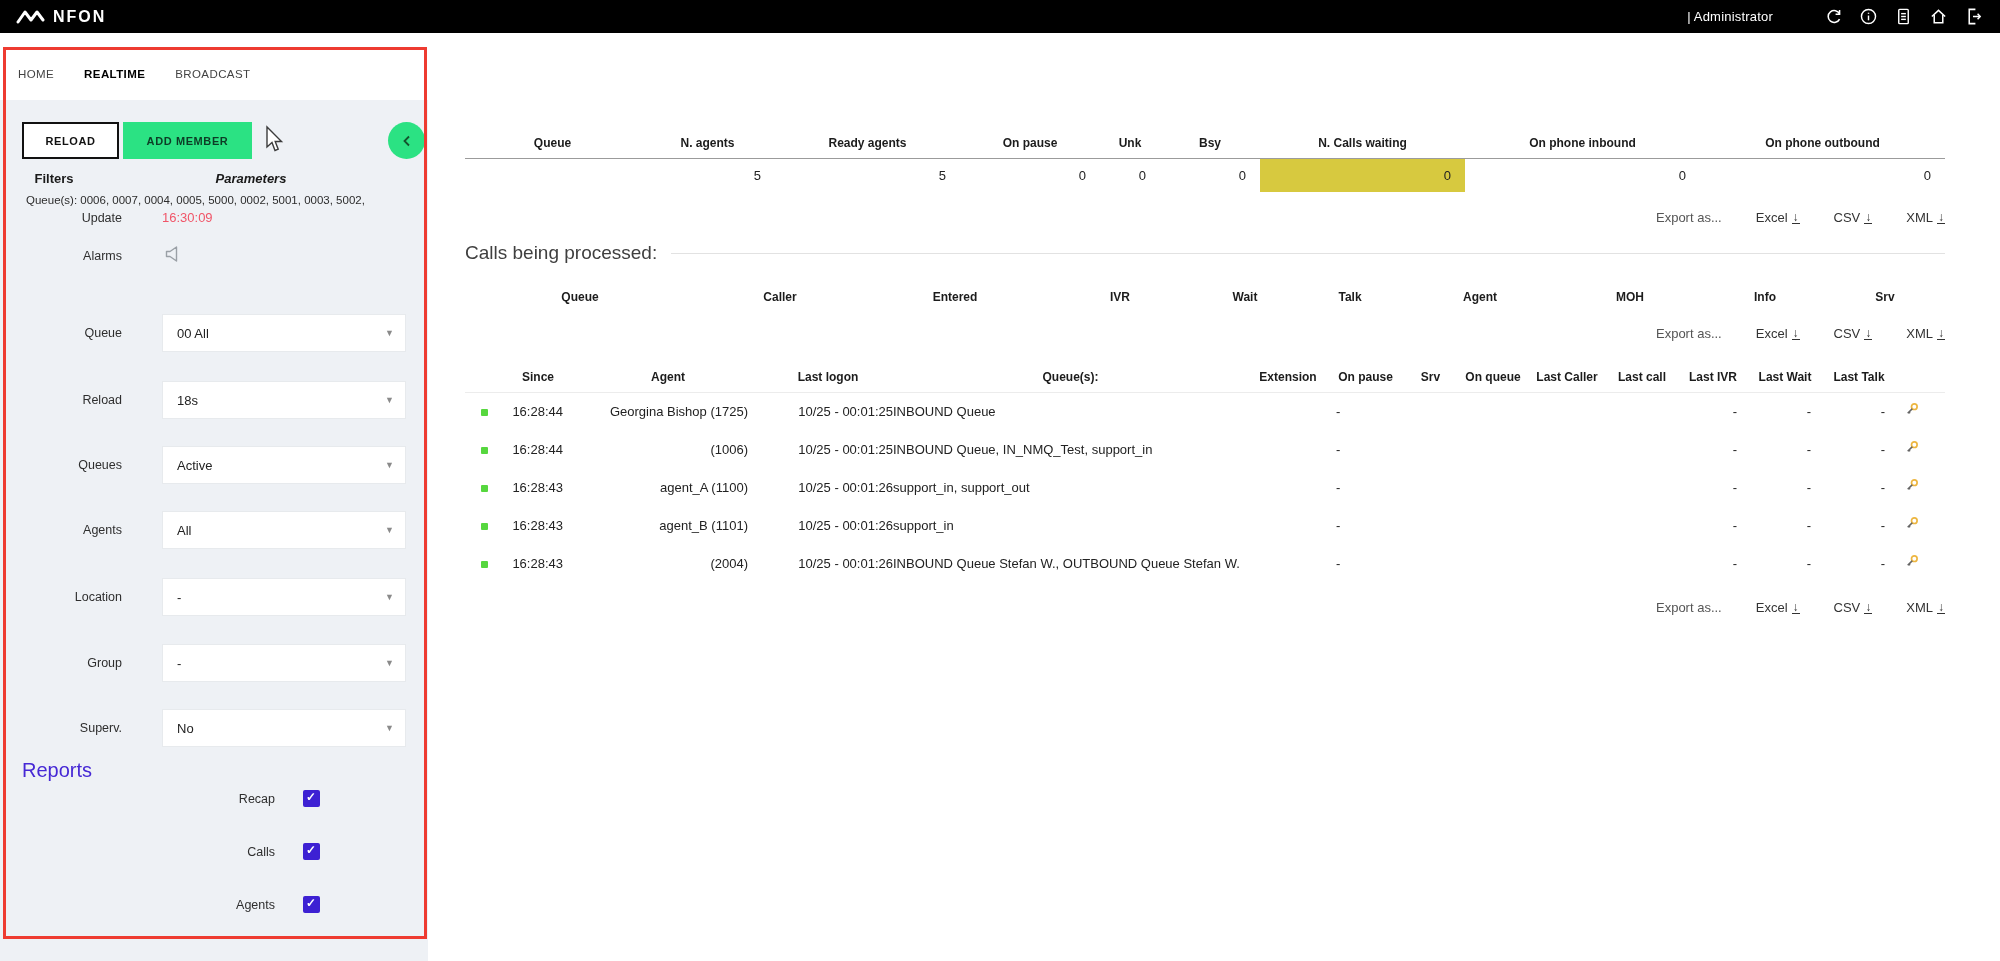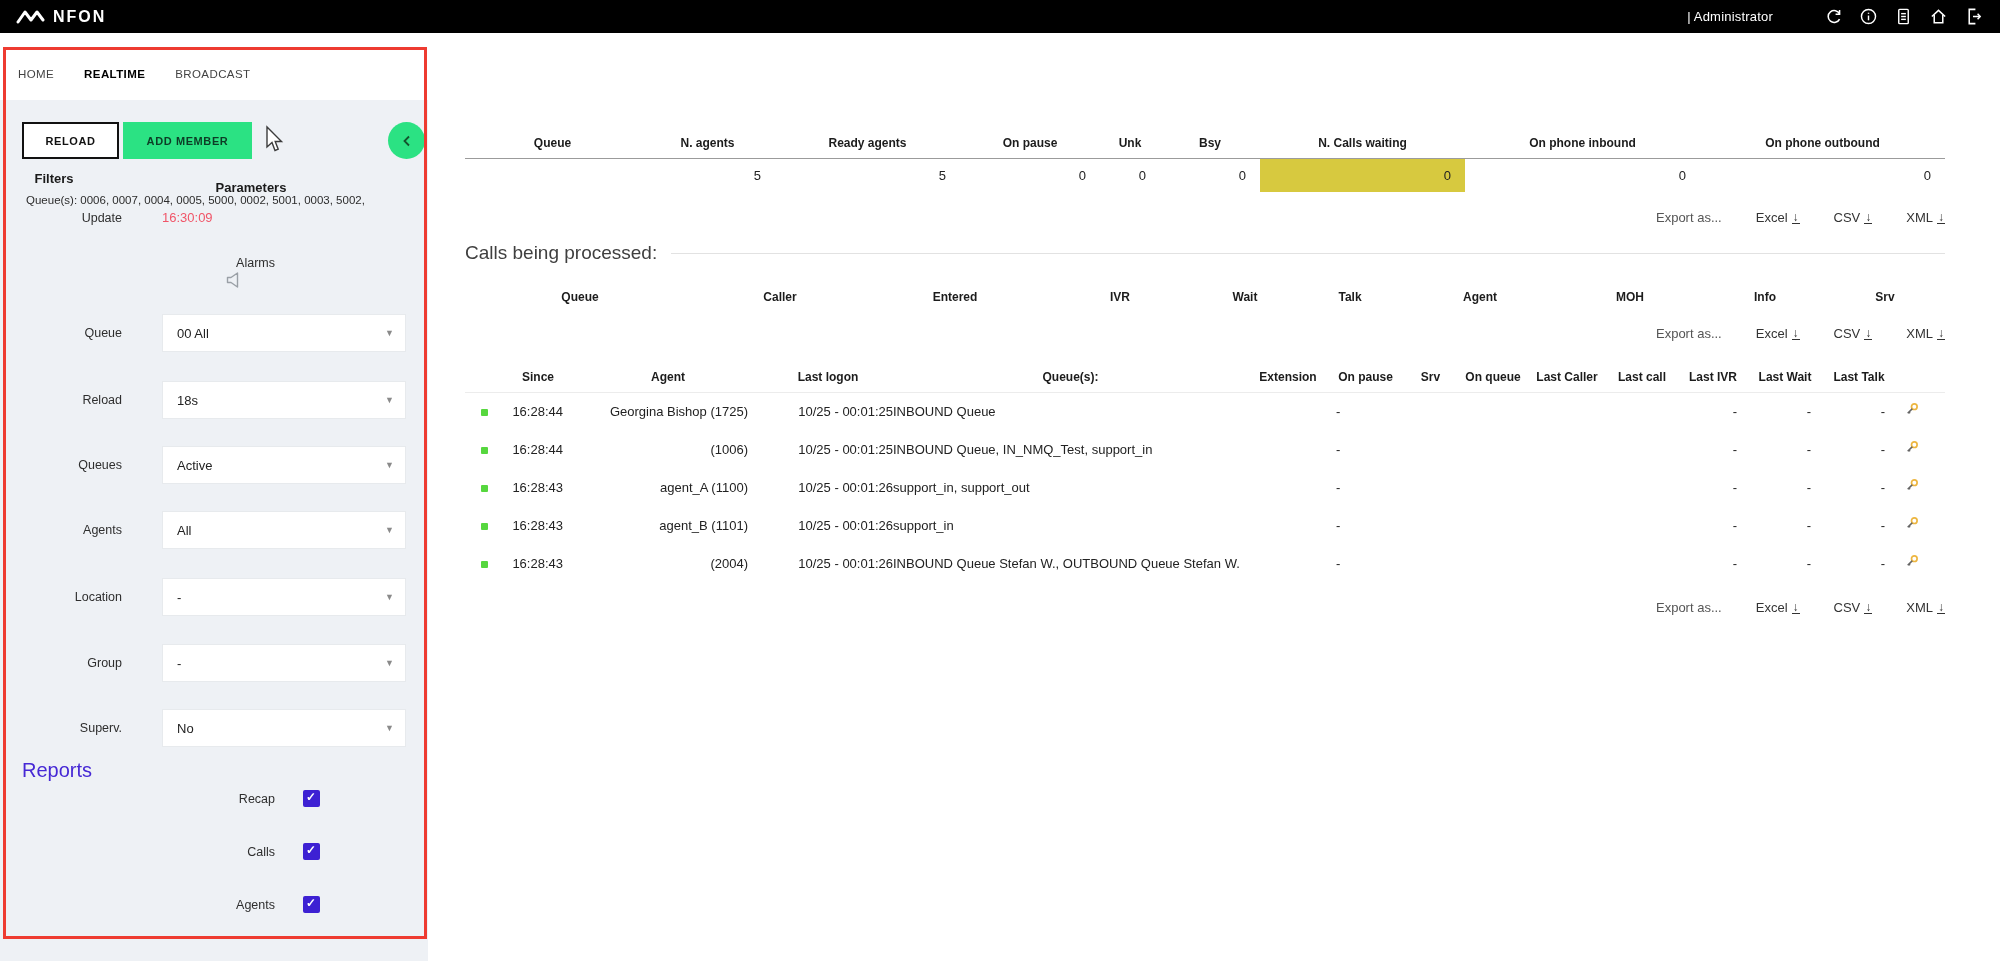--- a/index.html
+++ b/index.html
@@ -23,21 +23,21 @@
 
   .sidebar { position:absolute; left:0; top:67px; width:428px; height:861px; background:#eef1f5; }
 
   .btn-row { position:absolute; top:22px; left:0; width:100%; height:38px; }
   .reload-btn { position:absolute; left:22px; top:0; width:97px; height:37px; background:#fff; border:2px solid #111; font-size:11px; font-weight:bold; letter-spacing:.6px; color:#111; cursor:pointer; font-family:"Liberation Sans",sans-serif; }
   .addmember-btn { position:absolute; left:123px; top:0; width:129px; height:37px; background:#2be283; border:none; font-size:11px; font-weight:bold; letter-spacing:.6px; color:#0d3c26; cursor:pointer; font-family:"Liberation Sans",sans-serif; }
   .cursor-glyph { position:absolute; left:262px; top:3px; }
   .collapse-btn { position:absolute; left:388px; top:0; width:37px; height:37px; border-radius:50%; background:#2be283; border:none; display:flex; align-items:center; justify-content:center; cursor:pointer; }
 
   .filters-heading { position:absolute; top:71px; left:24px; width:60px; text-align:center; font-size:13px; font-weight:bold; color:#1a1a1a; }
-  .params-heading  { position:absolute; top:80px; left:196px; width:110px; text-align:center; font-size:13px; font-weight:bold; color:#1a1a1a; }
+  .params-heading  { position:absolute; top:71px; left:196px; width:110px; text-align:center; font-size:13px; font-weight:bold; color:#1a1a1a;font-style:italic; }
   .queues-line { position:absolute; top:94px; left:26px; width:392px; font-size:11.5px; color:#2c2c2c; }
 
   .field-row { position:absolute; left:0; width:100%; display:flex; align-items:center; }
   .field-label { width:122px; text-align:right; font-size:12.5px; color:#2e2e2e; flex:none; }
   .field-control { margin-left:40px; }
   .time-value { font-size:13px; color:#f05568; }
   .select-box { position:relative; width:244px; height:38px; background:#fff; border:1px solid #e7eaed; display:flex; align-items:center; padding-left:14px; font-size:13px; color:#222; cursor:pointer; }
   .select-caret { position:absolute; right:11px; top:50%; transform:translateY(-50%); font-size:9px; color:#8a8a8a; }
 
   .reports-heading { position:absolute; top:659px; left:22px; font-size:20px; color:#4628d5; }
@@ -158,21 +158,21 @@
 
     <div class="filters-heading">Filters</div>
     <div class="params-heading">Parameters</div>
     <div class="queues-line">Queue(s): 0006, 0007, 0004, 0005, 5000, 0002, 5001, 0003, 5002,</div>
 
     <div class="field-row" style="top:110px;">
       <span class="field-label">Update</span>
       <span class="field-control time-value">16:30:09</span>
     </div>
 
-    <div class="field-row" style="top:156px;flex-direction:column;">
+    <div class="field-row" style="top:144px;">
       <span class="field-label">Alarms</span>
       <span class="field-control">
         <svg width="22" height="20" viewBox="0 0 22 20" fill="none" stroke="#9aa0a6" stroke-width="1.4">
           <path d="M14.5 3 L8 7.5 H4.5 V12.5 H8 L14.5 17 Z" stroke-linejoin="round"></path>
         </svg>
       </span>
     </div>
 
     <div class="field-row" style="top:214px;">
       <span class="field-label">Queue</span>

